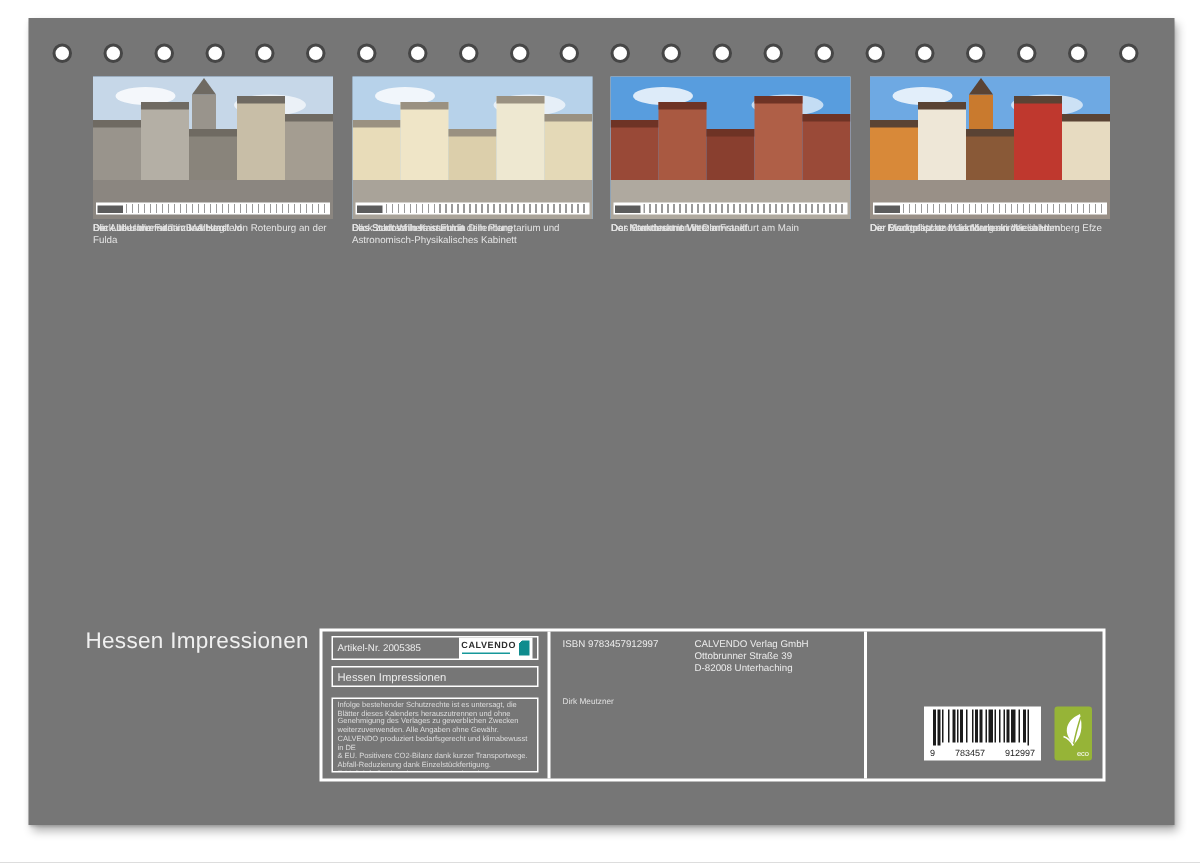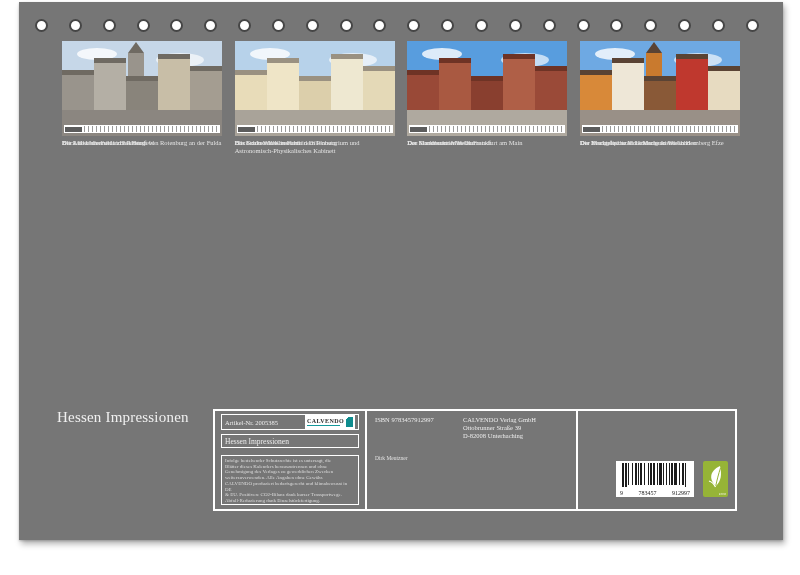--- a/index.html
+++ b/index.html
@@ -1,18 +1,18 @@
 <!DOCTYPE html>
 <html><head>
 <meta charset="utf-8">
 <style>
   html,body{margin:0;padding:0;width:800px;height:575px;background:#ffffff;overflow:hidden;
             font-family:"Liberation Sans", sans-serif;}
-  .page{position:absolute;left:19px;top:2px;width:764px;height:538px;background:#767676;
-        box-shadow:2px 4px 6px rgba(0,0,0,.30), 0 1px 2px rgba(0,0,0,.2);font-family:Liberation Serif, serif;}
+  .page{position:absolute;left:19px;top:12px;width:764px;height:538px;background:#767676;
+        box-shadow:2px 4px 6px rgba(0,0,0,.30), 0 1px 2px rgba(0,0,0,.2);}
   
   .holes{position:absolute;left:16px;right:24px;top:17px;display:flex;justify-content:space-between;}
   .hole{width:13px;height:13px;border-radius:50%;background:#ffffff;border:2px solid #464646;box-sizing:border-box;}
   
   .grid{position:absolute;left:43px;top:39px;width:678px;height:400px;}
   .grow{position:absolute;left:0;width:678px;display:flex;justify-content:space-between;}
   .r1{top:0}.r2{top:128}.r3{top:254}
   .cell{width:160px;}
   .photo{position:relative;width:160px;height:95px;overflow:hidden;background:#9ab;}
   .photo svg{display:block;}

